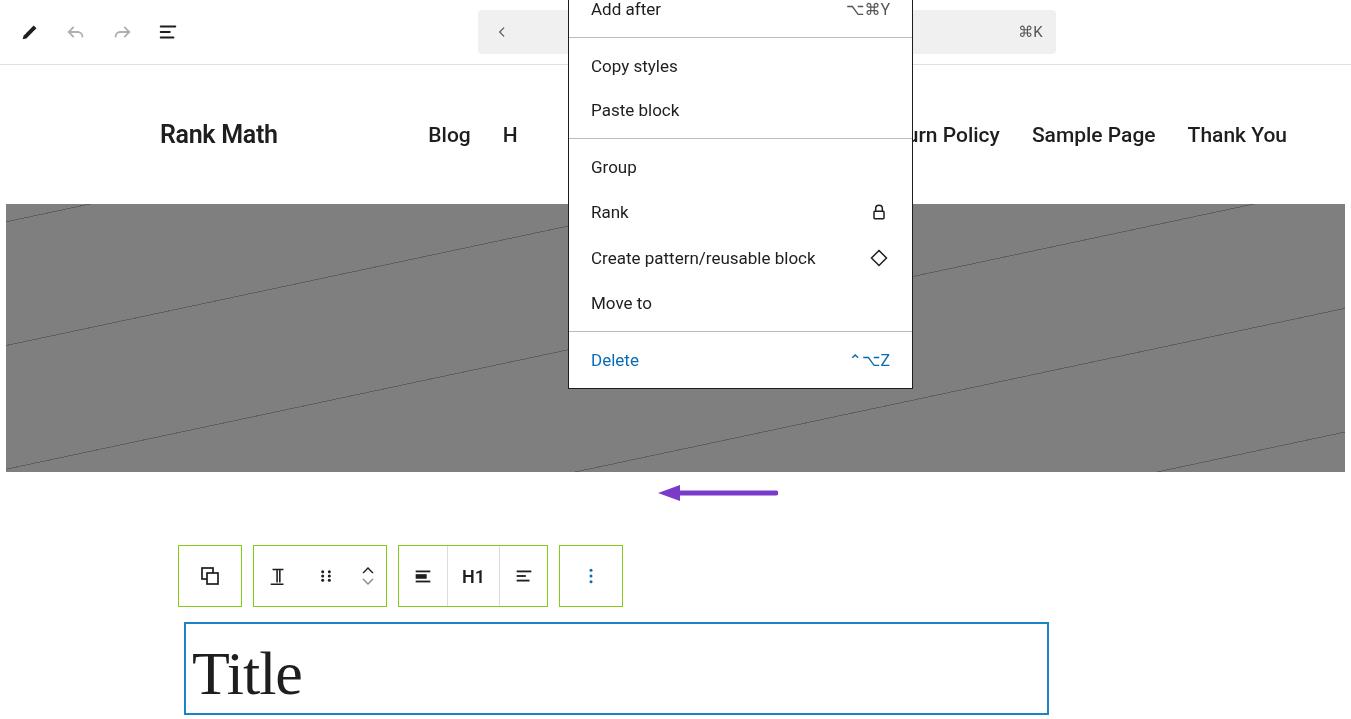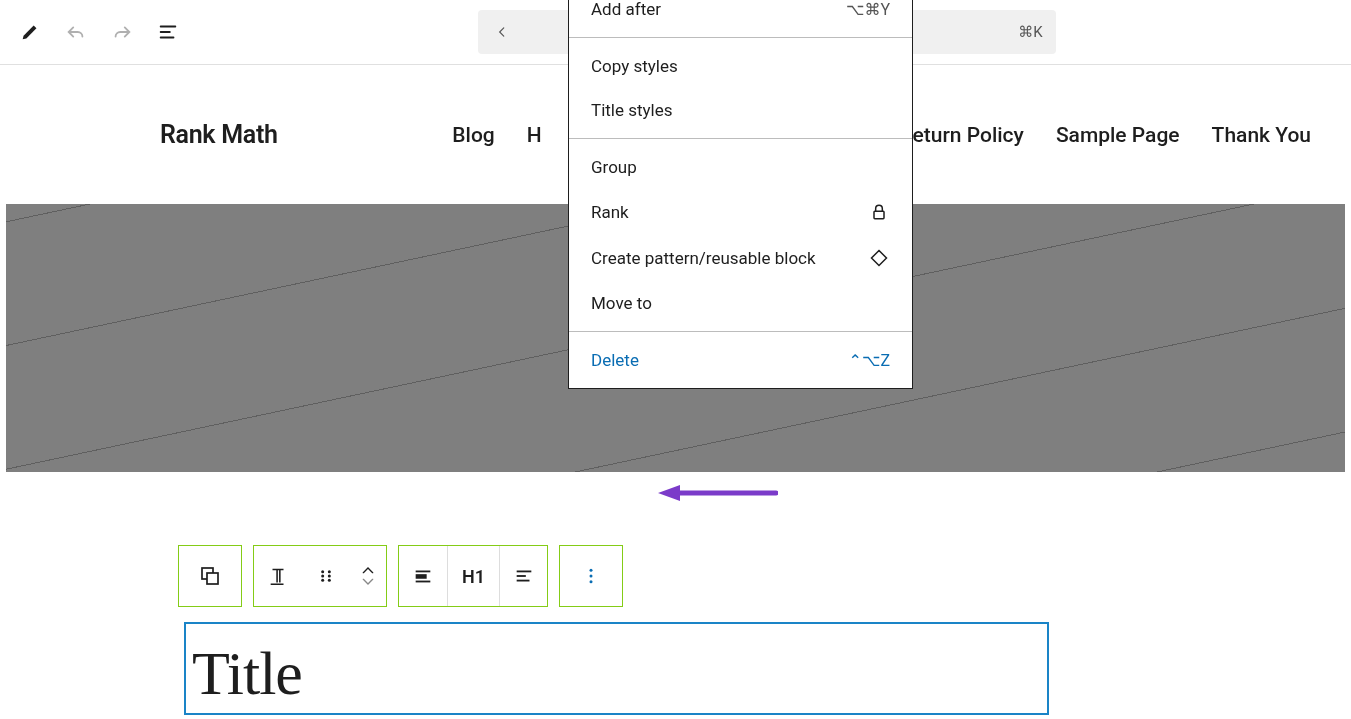--- a/index.html
+++ b/index.html
@@ -31,21 +31,21 @@
       align-items:center;
       justify-content:center;
       height:100%;
     }
     .center-toolbar .spacer-gap { width: 480px; }
     .center-toolbar .shortcut-box { width: 50px; text-align:center; color:#555; font-size:15px; }
 
     .site-header {
       display: flex;
       align-items: center;
-      padding: 55px 40px 55px 160px;
+      padding: 55px 64px 55px 160px;
       gap: 30px;
     }
     .site-title { font-size: 25px; font-weight: 600; letter-spacing: -0.3px; }
     .nav { margin-left: auto; display: flex; gap: 32px; font-size: 21px; font-weight: 500; }
     .nav span { white-space: nowrap; }
 
     .hero {
       background: #7f7f7f;
       height: 268px;
       position: relative;
@@ -190,21 +190,21 @@
     <div class="dd-item">
       <span>Add after</span>
       <span class="shortcut">⌥⌘Y</span>
     </div>
   </div>
   <div class="dd-section">
     <div class="dd-item">
       <span>Copy styles</span>
     </div>
     <div class="dd-item">
-      <span>Title styles</span>
+      <span>Paste block</span>
     </div>
   </div>
   <div class="dd-section">
     <div class="dd-item">
       <span>Group</span>
     </div>
     <div class="dd-item">
       <span>Rank</span>
       <span class="dd-icon">
         <svg width="20" height="20" viewBox="0 0 24 24" fill="none">

